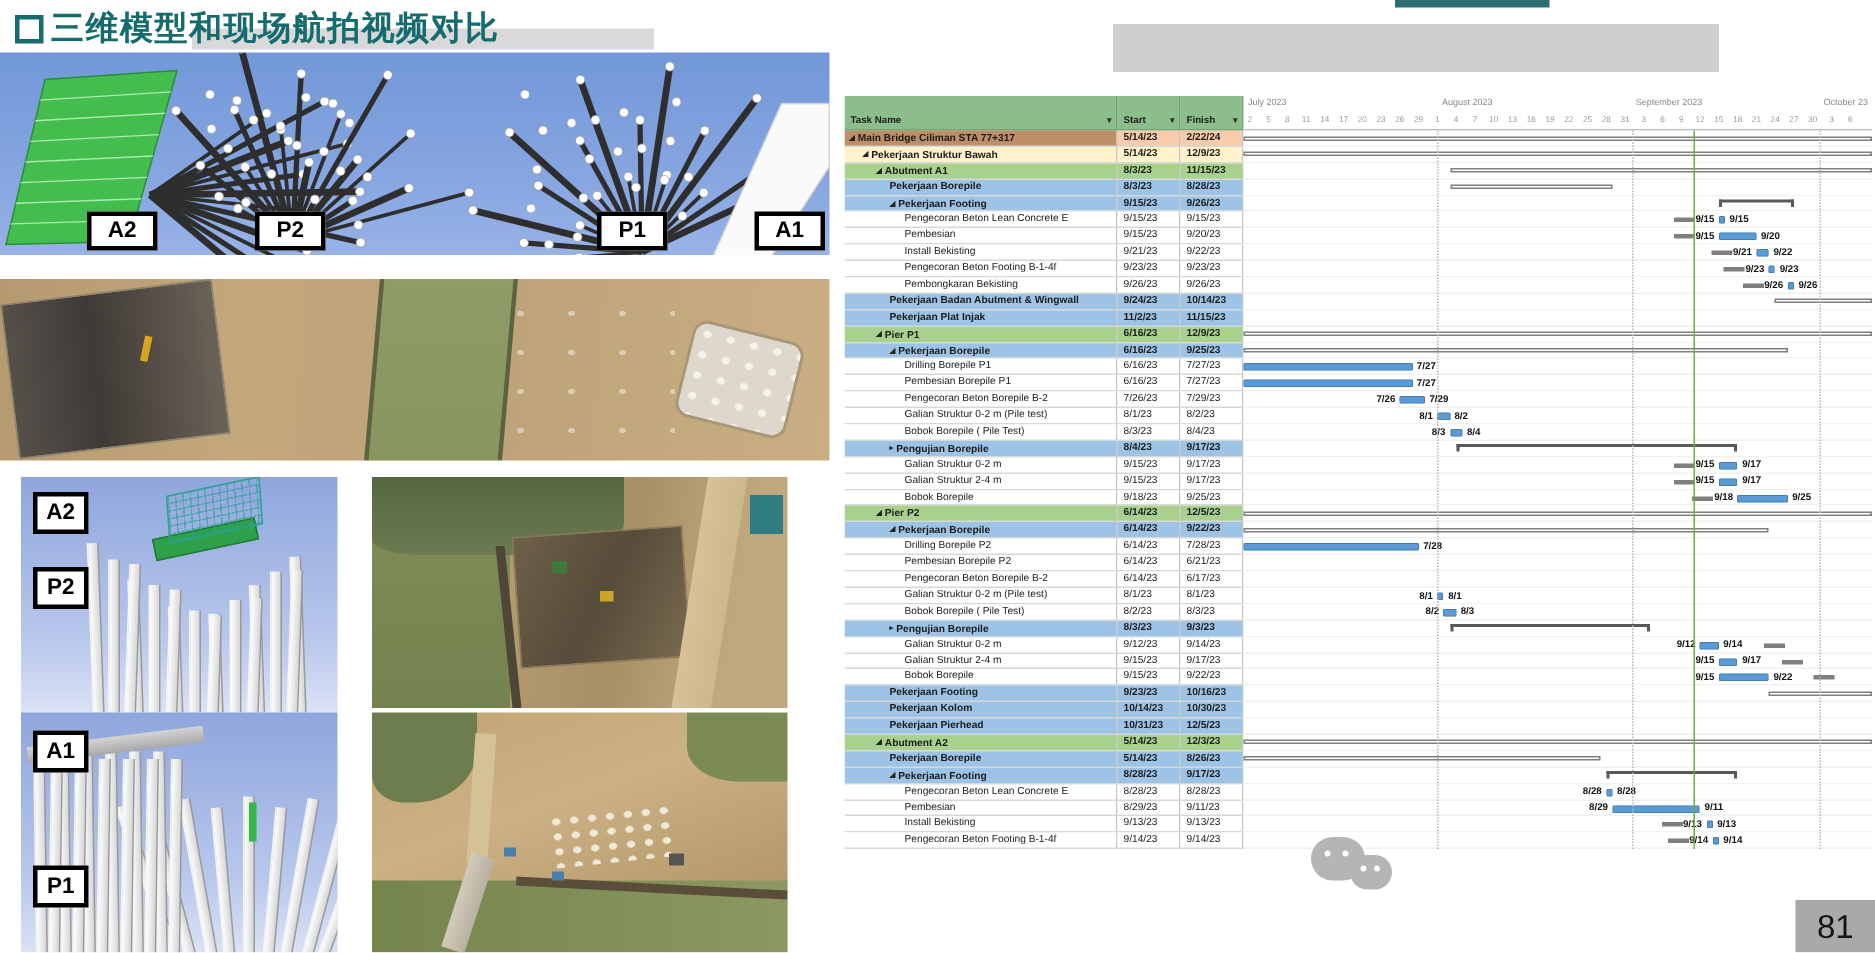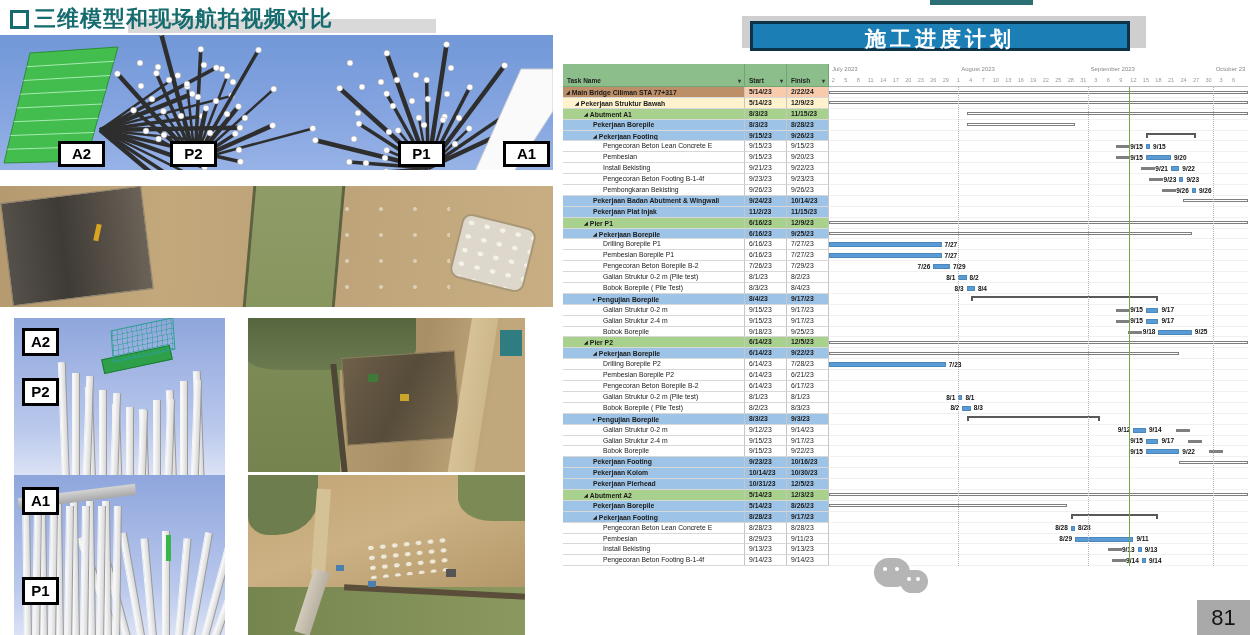--- a/index.html
+++ b/index.html
@@ -123,21 +123,20 @@
 <body>
 
 <div class="slide">
 
   <div class="title-underlay"></div>
   <span class="title-bullet"></span>
   <h1 class="page-title">三维模型和现场航拍视频对比</h1>
 
   <div class="teal-strip"></div>
   <div class="banner-shadow"></div>
-  <div class="banner">施工进度计划</div>
 
   <div class="model-top">
     <svg id="modelTopSvg" width="553" height="135">
         <polygon points="4,128 30,18 118,12 86,126" fill="#44bd4f" stroke="#2a8f36"></polygon>
         <line x1="7.25" y1="114.25" x2="90" y2="111.75" stroke="#a8eab0" stroke-width="1"></line>
         <line x1="10.5" y1="100.5" x2="94" y2="97.5" stroke="#a8eab0" stroke-width="1"></line>
         <line x1="13.75" y1="86.75" x2="98" y2="83.25" stroke="#a8eab0" stroke-width="1"></line>
         <line x1="17" y1="73" x2="102" y2="69" stroke="#a8eab0" stroke-width="1"></line>
         <line x1="20.25" y1="59.25" x2="106" y2="54.75" stroke="#a8eab0" stroke-width="1"></line>
         <line x1="23.5" y1="45.5" x2="110" y2="40.5" stroke="#a8eab0" stroke-width="1"></line>

